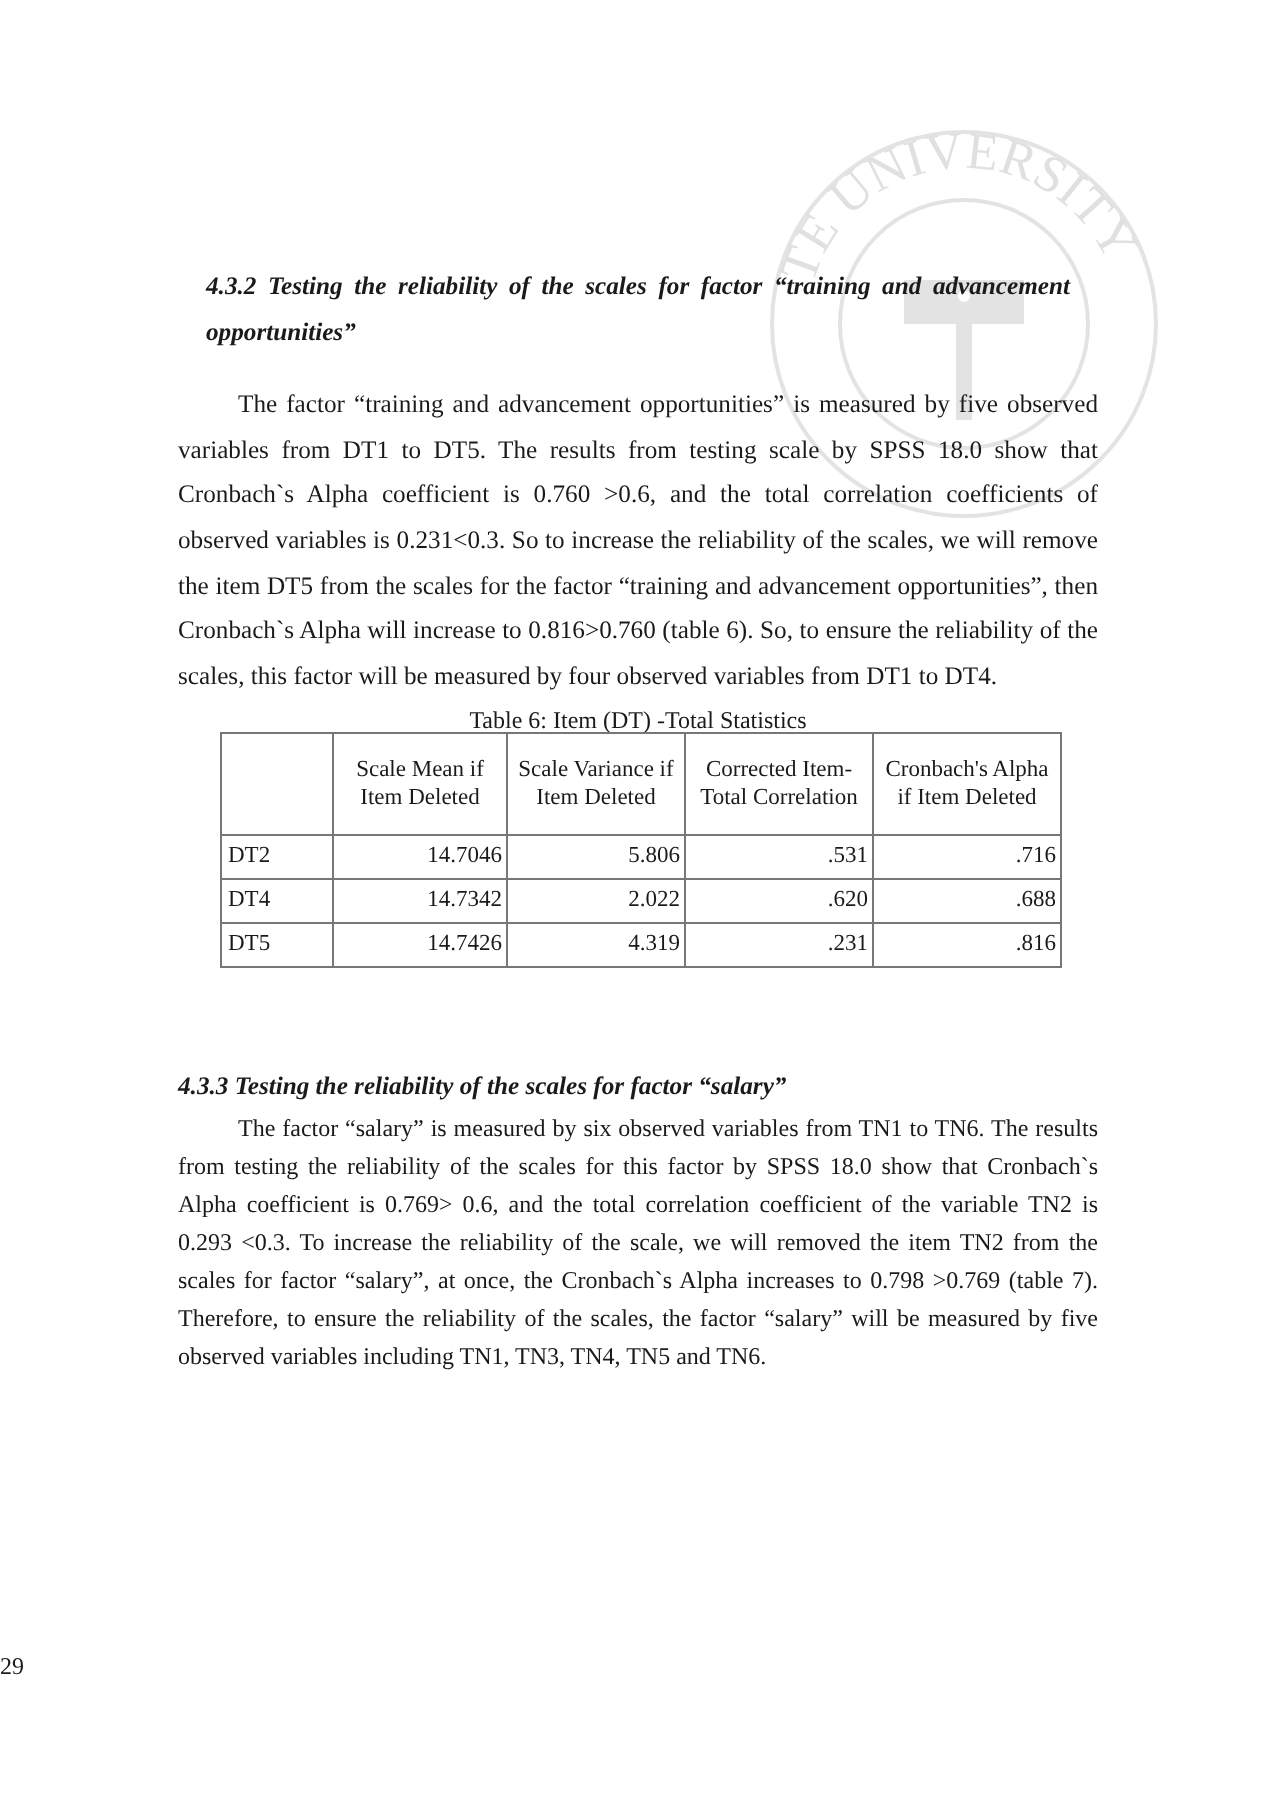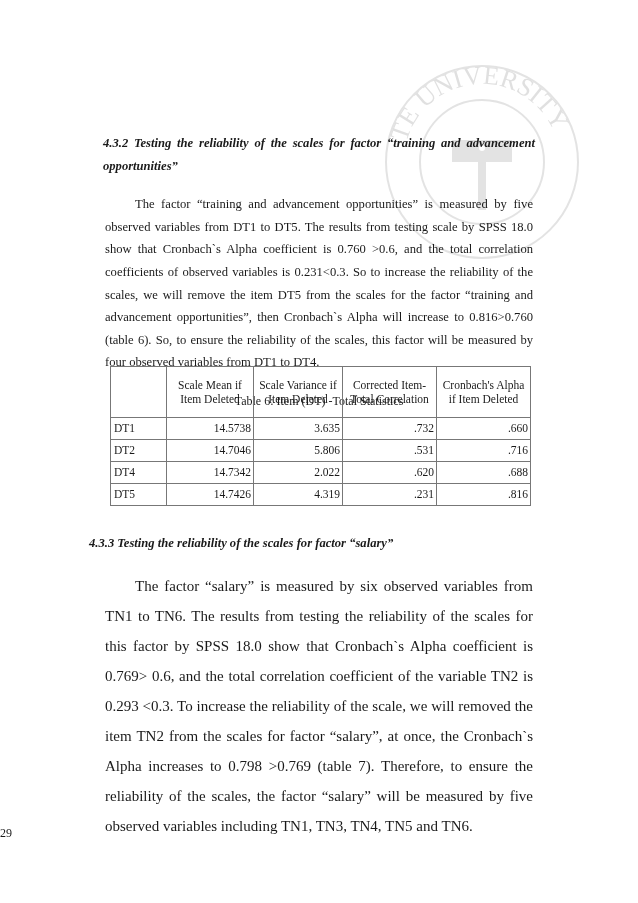--- a/index.html
+++ b/index.html
@@ -1,32 +1,32 @@
 <!DOCTYPE html>
 <html><head>
 <meta charset="utf-8">
 <style>
   html, body { margin: 0; padding: 0; background: #ffffff; }
   body { width: 638px; height: 903px; position: relative; overflow: hidden;
          font-family: "Liberation Serif", "DejaVu Serif", serif; color: #1a1a1a; }
   .watermark { position: absolute; left: 382px; top: 62px; width: 200px; height: 200px; opacity: 0.16; pointer-events: none; }
   .content { position: absolute; left: 89px; top: 118px; width: 460px; font-size: 12.6px; line-height: 22.6px; }
   .heading { font-weight: bold; font-style: italic; text-align: justify; text-align-last: left; margin: 14px; }
-  .para { text-indent: 30px; text-align: justify; margin: 16px; }
+  .para { text-indent: 30px; text-align: justify; margin: 0; }
   .caption { text-align: center; margin: 0; height: 24px; line-height: 22px; font-size: 12px; }
   table.stats { position: absolute; left: 110px; top: 366px; border-collapse: collapse;
                 font-size: 11.5px; line-height: 14.5px; }
   table.stats td, table.stats th { border: 1px solid #777; padding: 0 2px; font-weight: normal; }
   table.stats th { text-align: center; vertical-align: middle; height: 50px; }
   table.stats td { height: 21px; text-align: right; }
   table.stats td.rowlabel { text-align: left; padding-left: 3px; }
   .col0 { width: 51px; } .col1 { width: 82px; } .col2 { width: 84px; } .col3 { width: 89px; } .col4 { width: 89px; }
   .heading2 { position: absolute; left: 89px; top: 532px; width: 460px; font-weight: bold; font-style: italic;
               font-size: 12.6px; line-height: 22.6px; margin: 0; }
-  .content2 { position: absolute; left: 89px; top: 555px; width: 460px; font-size: 15px; line-height: 30px; }
+  .content2 { position: absolute; left: 89px; top: 555px; width: 460px; font-size: 12px; line-height: 19px; }
   .pagenum { position: absolute; left: 0; width: 638px; top: 826px; text-align: left; font-size: 12px; }
 </style>
 </head>
 <body>
 
 <svg class="watermark" viewBox="0 0 200 200">
   <circle cx="100" cy="100" r="96" fill="none" stroke="#555" stroke-width="2"></circle>
   <circle cx="100" cy="100" r="62" fill="none" stroke="#555" stroke-width="2"></circle>
   <defs>
       <path id="arc" d="M 22 100 A 78 78 0 0 1 178 100"></path>
@@ -47,27 +47,20 @@
 <table class="stats">
   <tbody>
       <tr>
     <th class="col0"></th>
     <th class="col1">Scale Mean if Item Deleted</th>
     <th class="col2">Scale Variance if Item Deleted</th>
     <th class="col3">Corrected Item-Total Correlation</th>
     <th class="col4">Cronbach's Alpha if Item Deleted</th>
   </tr>
   <tr>
-    <td class="rowlabel">DT1</td>
-    <td>14.5738</td>
-    <td>3.635</td>
-    <td>.732</td>
-    <td>.660</td>
-  </tr>
-  <tr>
     <td class="rowlabel">DT2</td>
     <td>14.7046</td>
     <td>5.806</td>
     <td>.531</td>
     <td>.716</td>
   </tr>
   <tr>
     <td class="rowlabel">DT4</td>
     <td>14.7342</td>
     <td>2.022</td>

